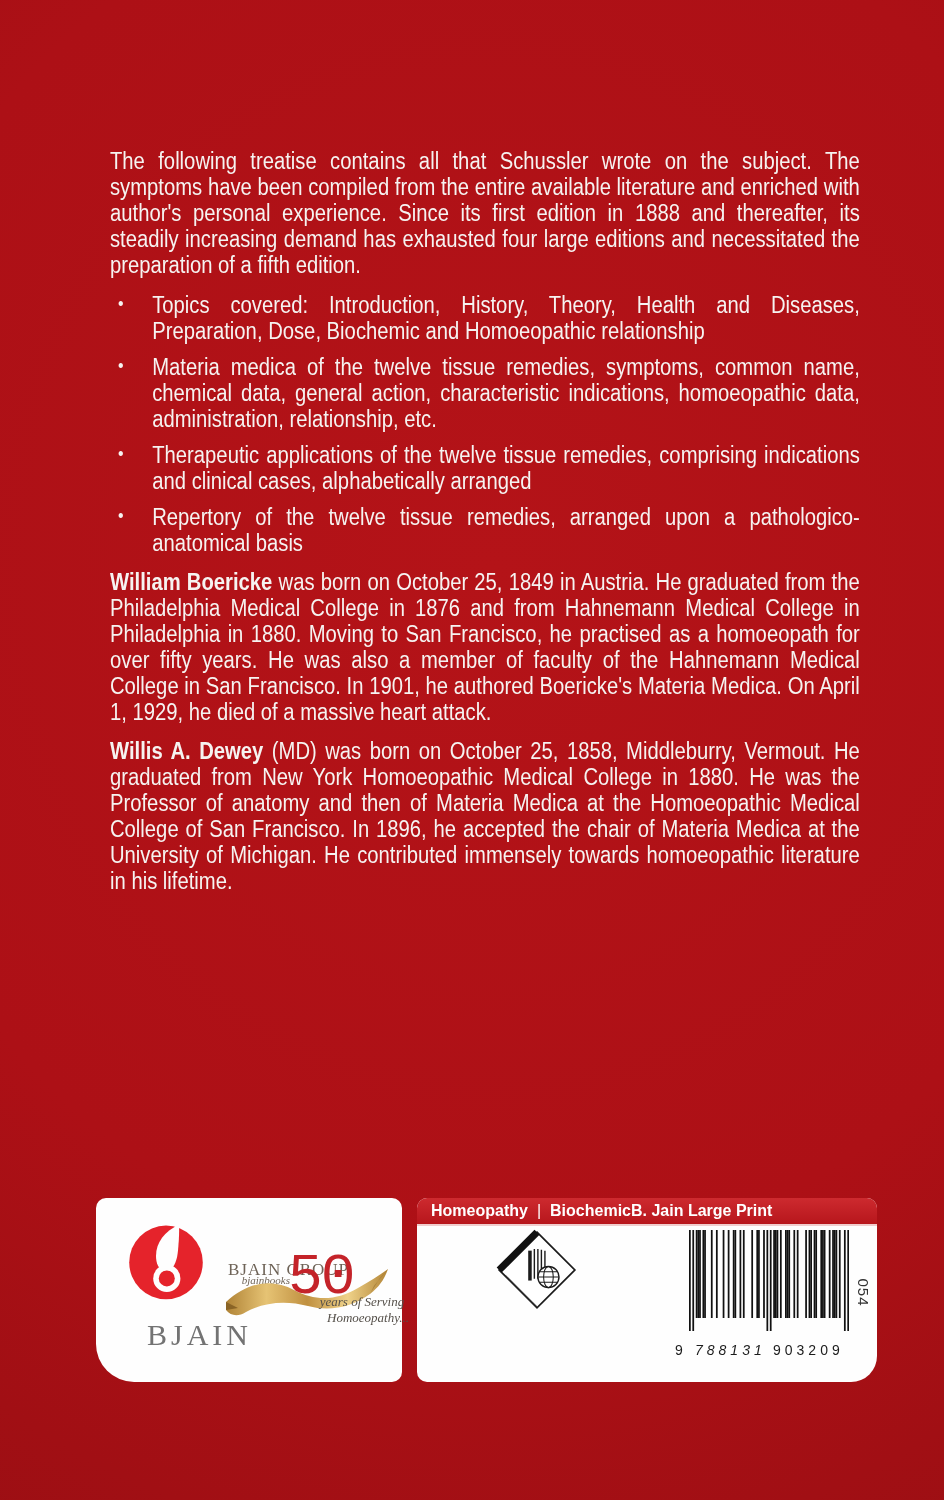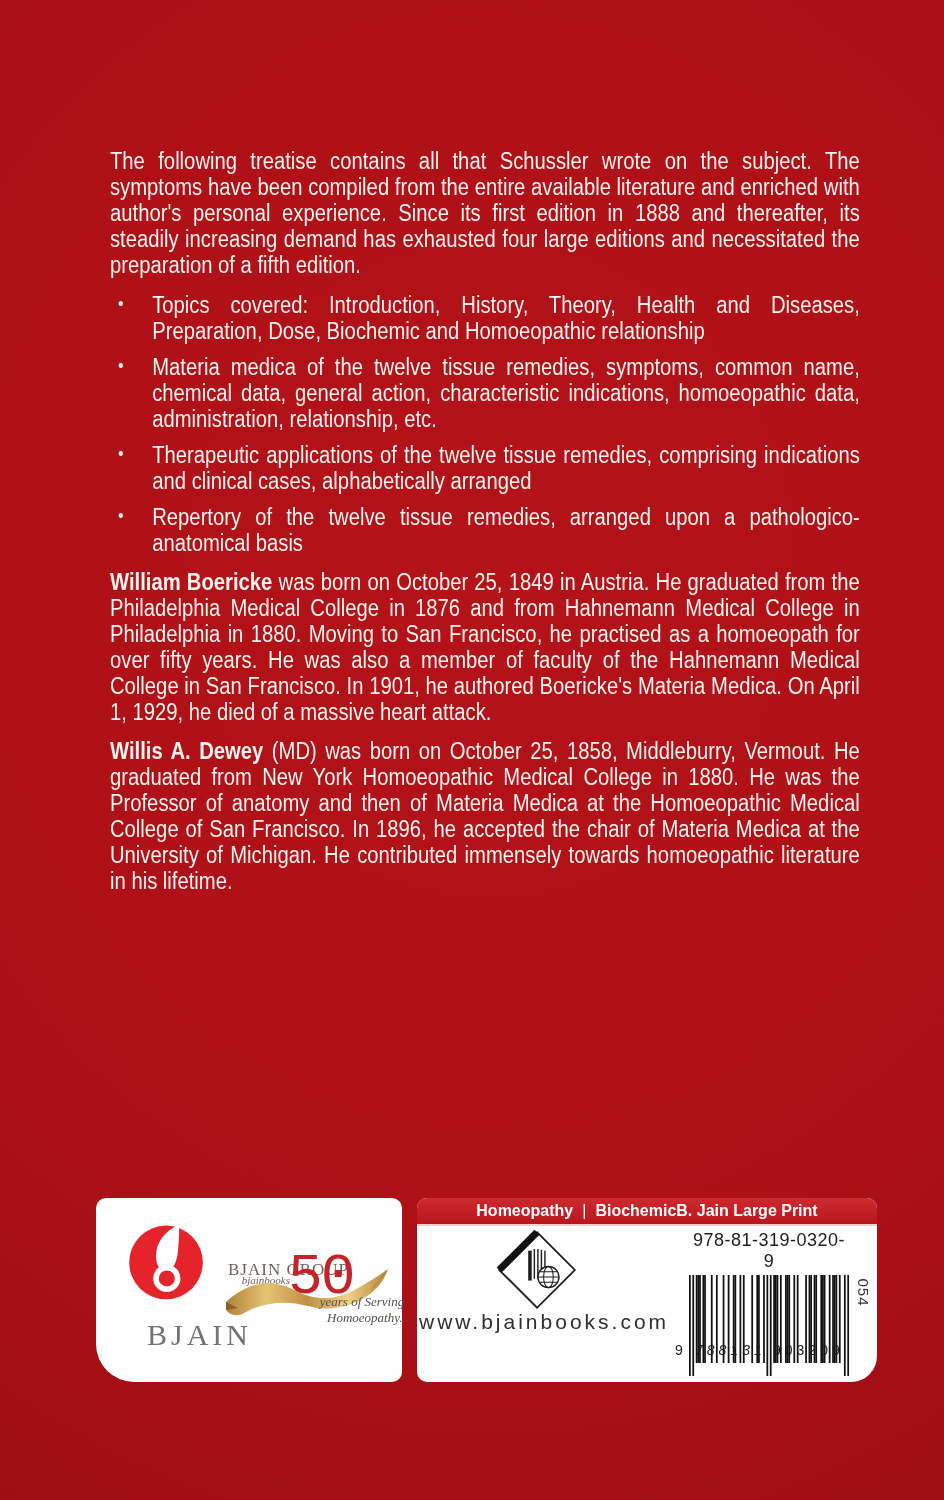--- a/index.html
+++ b/index.html
@@ -50,21 +50,21 @@
     font-size:13px;color:#55504a;width:120px;text-align:center;
   }
   .tagline1{left:206px;top:96px;}
   .tagline2{left:212px;top:112px;}
   
   .strip{
     position:absolute;left:0;top:0;width:100%;height:28px;box-sizing:border-box;
     background:linear-gradient(#cd2a2f,#b7161c);
     border-radius:10px 10px 0 0;border-bottom:2px solid #f0cdcd;
     color:#ffffff;font-size:16px;font-weight:700;
-    display:flex;align-items:center;justify-content:center;padding:0 14px;
+    display:flex;align-items:center;justify-content:flex-start;padding:0 14px;
   }
   .strip .divider{margin:0 9px;font-weight:400;}
   .diamond-logo{position:absolute;left:76px;top:28px;width:88px;height:88px;}
   .website{
     position:absolute;left:2px;top:112px;width:240px;text-align:center;
     font-size:21px;letter-spacing:3px;color:#2e2e2e;
   }
   .barcode{position:absolute;left:272px;top:32px;width:160px;height:132px;}
   .isbn{text-align:center;font-size:18px;color:#1c1c1c;letter-spacing:0.5px;margin-bottom:3px;}
   .bars{display:block;}
@@ -153,24 +153,22 @@
       <polygon points="50,7 93,50 50,93 7,50" fill="#ffffff" stroke="#1c1c1c" stroke-width="2"></polygon>
       <path d="M50 7 L7 50" stroke="#111111" stroke-width="8"></path>
       <path d="M14 56 L44 86 M17 59 L47 89 M20 62 L50 92" stroke="#333333" stroke-width="1.2"></path>
       <path d="M42 28 L42 62" stroke="#1c1c1c" stroke-width="4"></path>
       <path d="M47 26 L47 60 M51 26 L51 60 M55 27 L55 61 M59 28 L59 62" stroke="#1c1c1c" stroke-width="1.6"></path>
       <circle cx="63" cy="58" r="12" fill="#ffffff" stroke="#1c1c1c" stroke-width="1.6"></circle>
       <ellipse cx="63" cy="58" rx="5.5" ry="12" fill="none" stroke="#1c1c1c" stroke-width="1.2"></ellipse>
       <path d="M51 58 L75 58 M53 52 L73 52 M53 64 L73 64" stroke="#1c1c1c" stroke-width="1.2"></path>
     </svg>
 
-    <div class="website">www.bjainbooks.com</div>
 
     <div class="barcode">
-      <div class="isbn">978-81-319-0320-9</div>
       <svg class="bars" width="160" height="104" viewBox="0 0 160 104">
           <rect x="0.00" y="0" width="1.74" height="101" fill="#111111"></rect>
           <rect x="3.37" y="0" width="1.74" height="101" fill="#111111"></rect>
           <rect x="6.74" y="0" width="1.74" height="88" fill="#111111"></rect>
           <rect x="8.42" y="0" width="1.74" height="88" fill="#111111"></rect>
           <rect x="10.11" y="0" width="1.74" height="88" fill="#111111"></rect>
           <rect x="13.47" y="0" width="1.74" height="88" fill="#111111"></rect>
           <rect x="15.16" y="0" width="1.74" height="88" fill="#111111"></rect>
           <rect x="21.89" y="0" width="1.74" height="88" fill="#111111"></rect>
           <rect x="26.95" y="0" width="1.74" height="88" fill="#111111"></rect>

